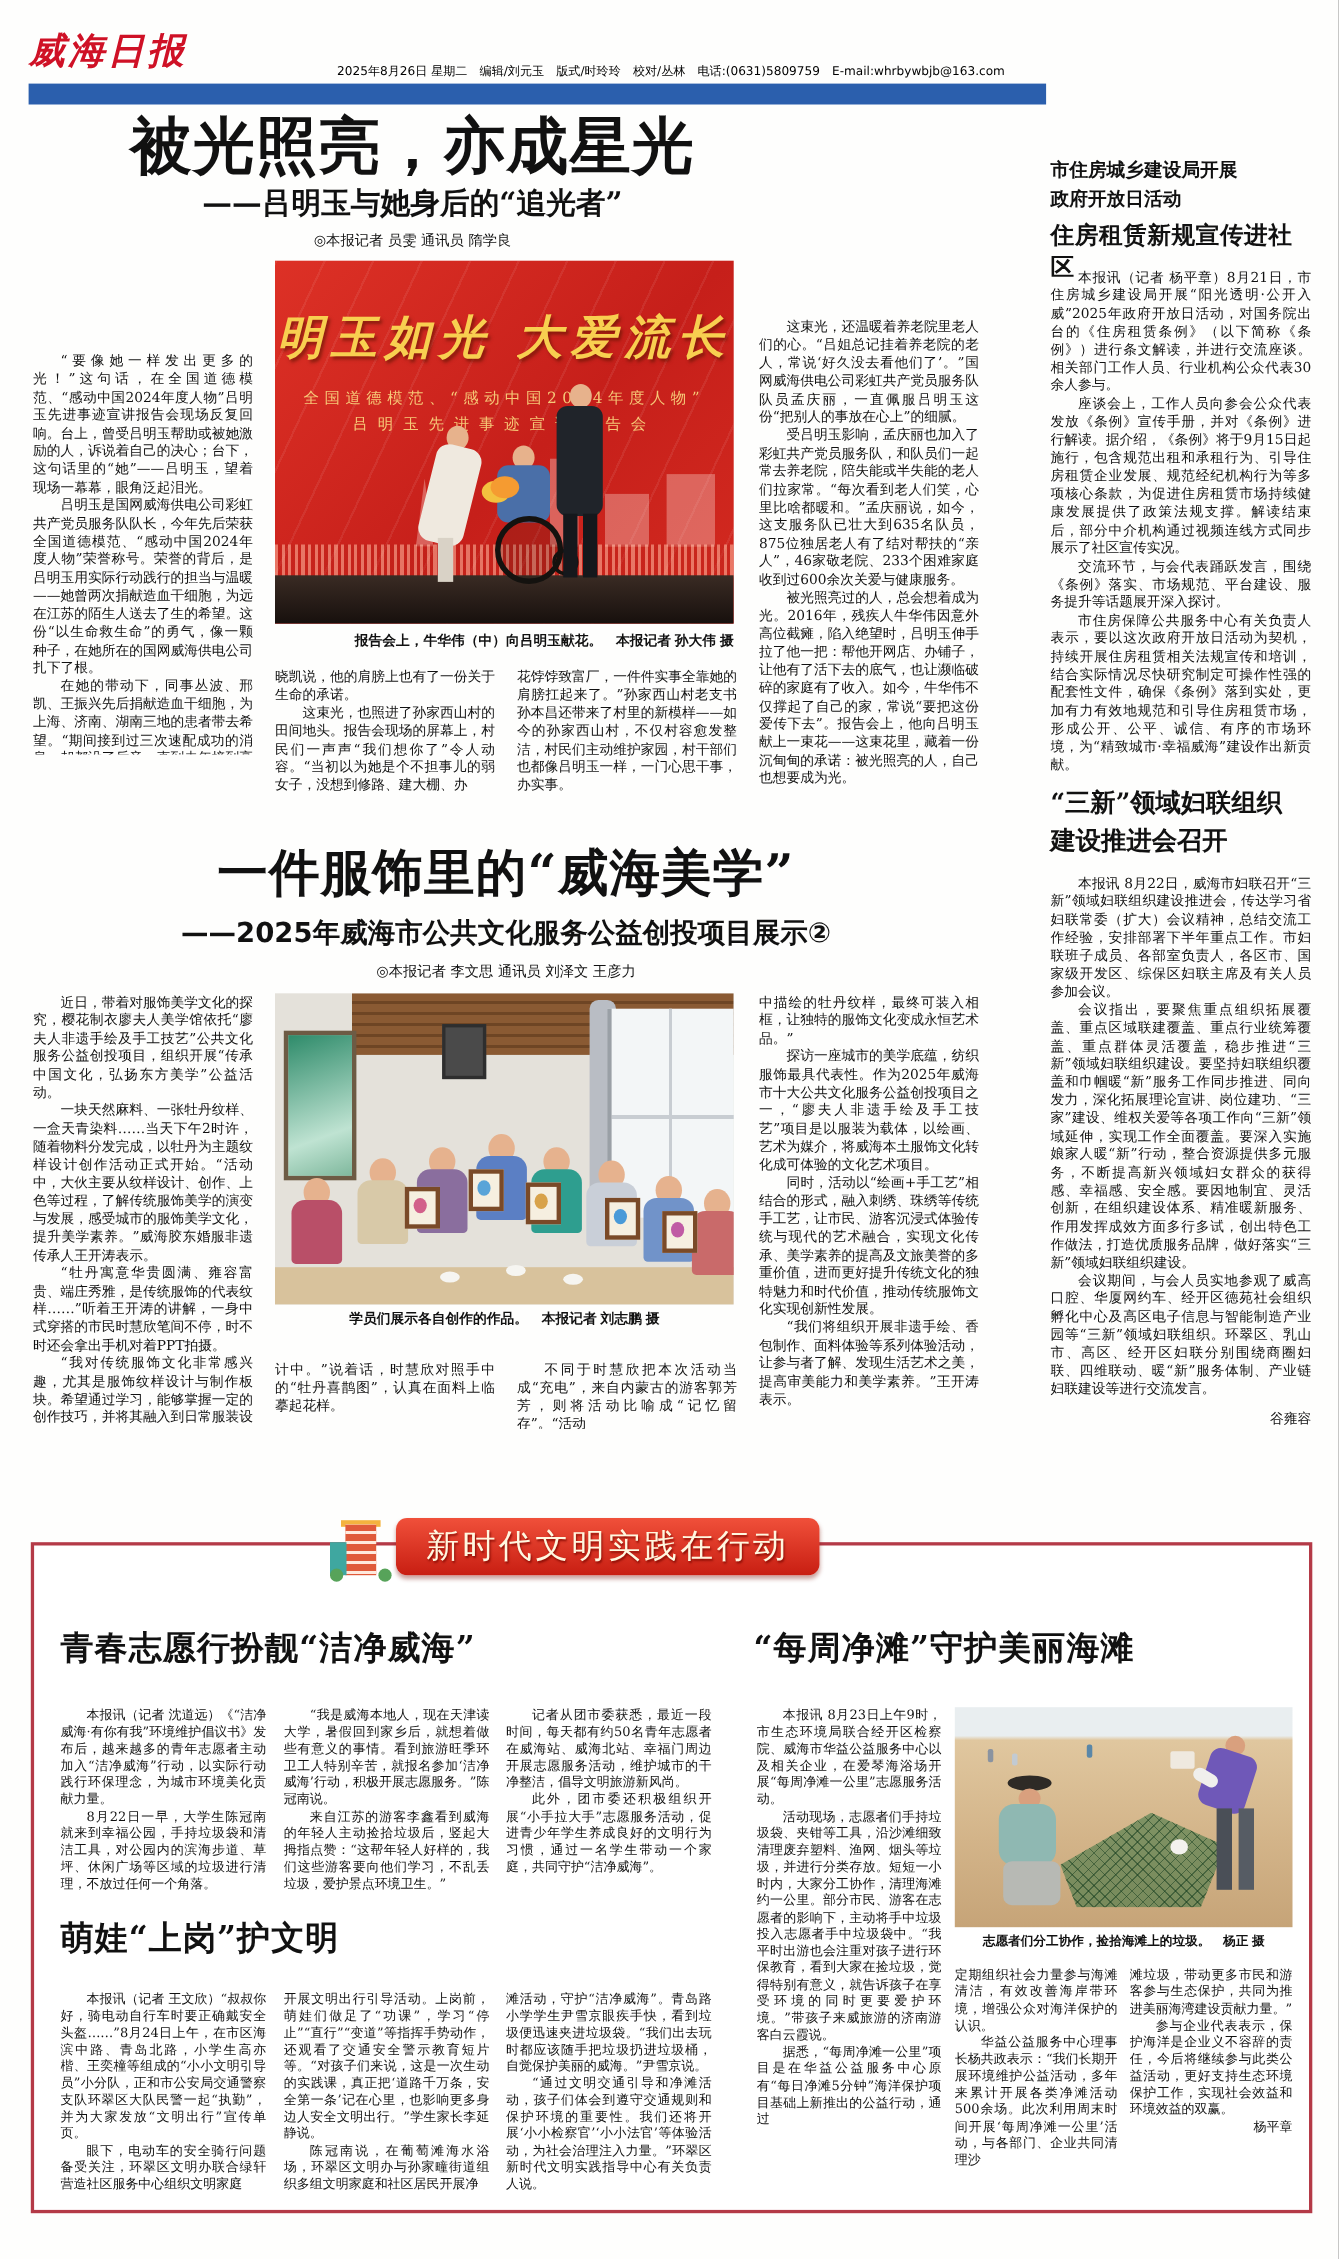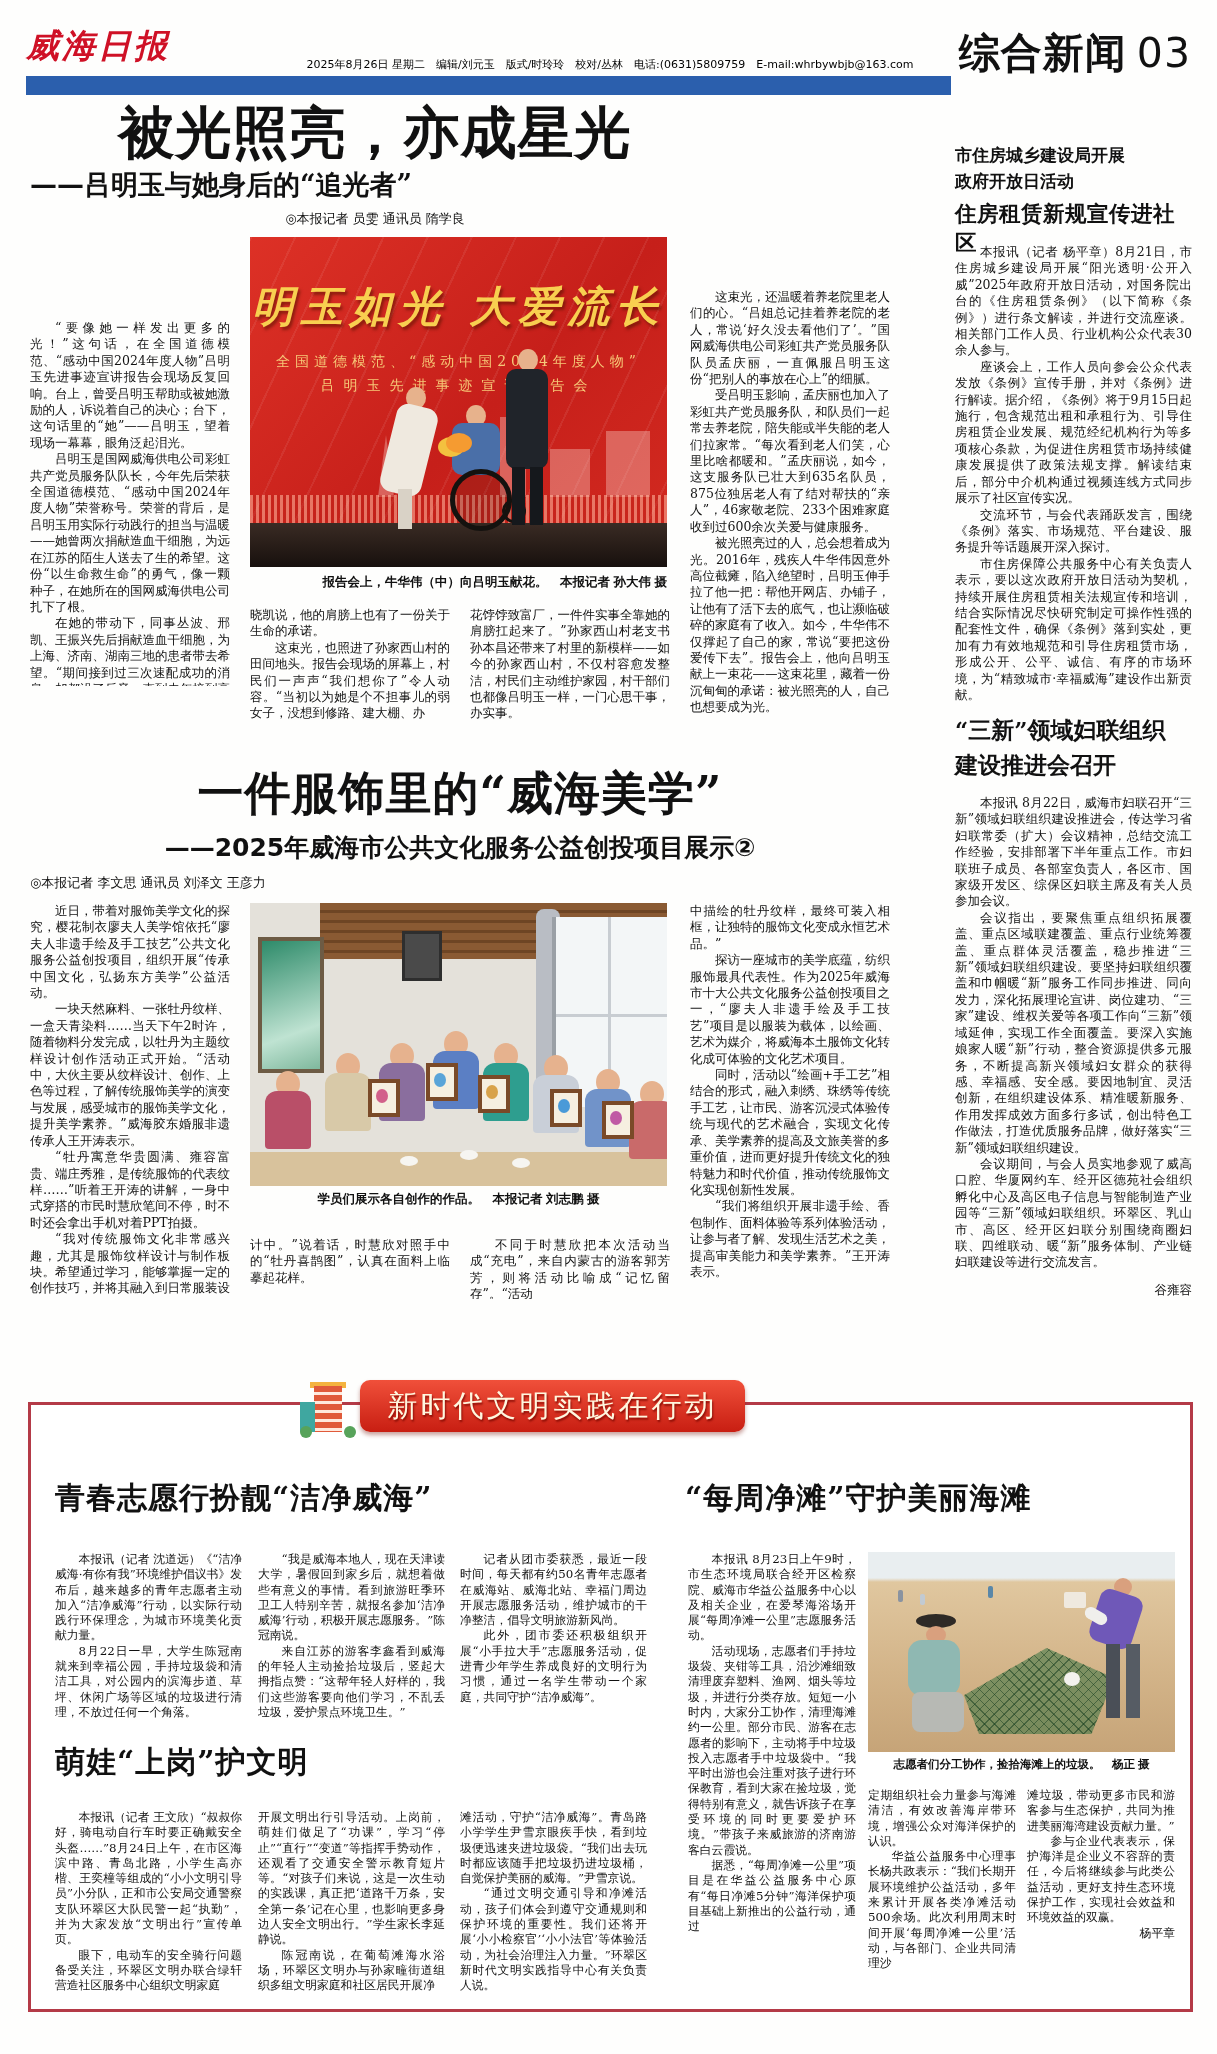--- a/index.html
+++ b/index.html
@@ -16,21 +16,21 @@
   .bluebar{left:26px;top:76px;width:925px;height:19px;background:#2b5fad;}
   
   .bt{font-size:12.5px;line-height:16.4px;text-align:justify;overflow:hidden;}
   .bt p{margin:0;text-indent:2em;}
   .bt p.cont{text-indent:0;}
   .cap{font-size:12.5px;font-weight:bold;font-family:Liberation Sans, sans-serif;}
   .serifb{font-family:"DejaVu Serif","Liberation Serif",serif;font-weight:bold;}
   .sansb{font-family:"DejaVu Sans","Liberation Sans",sans-serif;font-weight:bold;}
   
   .a1-title{left:30px;top:96px;width:690px;text-align:center;font-size:56px;letter-spacing:1px;}
-  .a1-sub{left:30px;top:167px;width:690px;text-align:left;font-size:27px;}
+  .a1-sub{left:30px;top:167px;width:690px;text-align:center;font-size:27px;}
   .a1-byline{left:30px;top:210px;width:690px;text-align:center;font-size:13px;}
   .a1-c1{left:30px;top:320px;width:200px;height:366px;}
   .a1-c2{left:250px;top:607px;width:200px;height:112px;}
   .a1-c3{left:470px;top:607px;width:200px;height:112px;}
   .a1-c4{left:690px;top:289px;width:200px;height:430px;}
   .a1-caption{left:250px;top:574px;width:417px;text-align:right;}
   
   .photo1{left:250px;top:237px;width:417px;height:330px;overflow:hidden;
           background:linear-gradient(135deg,#dd3126 0%,#c61f1a 55%,#d32a20 100%);}
   .photo1 .streaks{position:absolute;inset:0;background:repeating-linear-gradient(115deg,rgba(255,255,255,.07) 0 2px,transparent 2px 40px);}
@@ -47,21 +47,21 @@
   
   .sb-kicker{left:955px;width:237px;font-size:17px;line-height:26px;}
   .sb1-title{left:955px;top:199px;width:237px;font-size:21.5px;letter-spacing:.5px;}
   .sb1-body{left:955px;top:244px;width:237px;height:470px;}
   .sb2-title{left:955px;width:237px;font-size:23px;line-height:35px;}
   .sb2-body{left:955px;top:795px;width:237px;height:482px;}
   .sb2-author{left:955px;top:1282px;width:237px;text-align:right;font-size:12.5px;}
   
   .a2-title{left:30px;top:763px;width:860px;text-align:center;font-size:46px;letter-spacing:1px;}
   .a2-sub{left:30px;top:831px;width:860px;text-align:center;font-size:25px;}
-  .a2-byline{left:30px;top:874px;width:860px;text-align:left;font-size:13px;}
+  .a2-byline{left:30px;top:874px;width:860px;text-align:center;font-size:13px;}
   .a2-c1{left:30px;top:903px;width:200px;height:410px;}
   .a2-c2{left:250px;top:1237px;width:200px;height:62px;}
   .a2-c3{left:470px;top:1237px;width:200px;height:62px;}
   .a2-c4{left:690px;top:903px;width:200px;height:442px;}
   .a2-caption{left:250px;top:1191px;width:417px;text-align:center;}
   
   .photo2{left:250px;top:903px;width:417px;height:283px;overflow:hidden;background:#e4e1da;}
   .ceiling{position:absolute;left:70px;top:0;width:347px;height:56px;
            background:repeating-linear-gradient(180deg,#8a5a33 0 7px,#6e4524 7px 10px);}
   .painting{position:absolute;left:8px;top:34px;width:58px;height:128px;border:4px solid #6d5b44;
@@ -105,23 +105,20 @@
                         repeating-linear-gradient(-45deg,rgba(20,60,30,.5) 0 1px,transparent 1px 7px);}
   .cap3{left:868px;top:1757px;width:307px;text-align:center;font-size:11.5px;}
 </style>
 </head>
 <body>
 
 <div id="page">
 
   <div class="abs logo">威海日报</div>
   <div class="abs dateline">2025年8月26日 星期二　编辑/刘元玉　版式/时玲玲　校对/丛林　电话:(0631)5809759　E-mail:whrbywbjb@163.com</div>
-  <div class="abs sectionhead">
-    <span>综合新闻</span><span class="pg">03</span>
-  </div>
   <div class="abs bluebar"></div>
 
   <div class="abs a1-title serifb">被光照亮，亦成星光</div>
   <div class="abs a1-sub serifb">——吕明玉与她身后的“追光者”</div>
   <div class="abs a1-byline">◎本报记者 员雯 通讯员 隋学良</div>
 
   <div class="abs photo1">
     <div class="streaks"></div>
     <div class="p1-line1">明玉如光 大爱流长</div>
     <div class="p1-line2">全国道德模范、“感动中国2024年度人物”</div>

